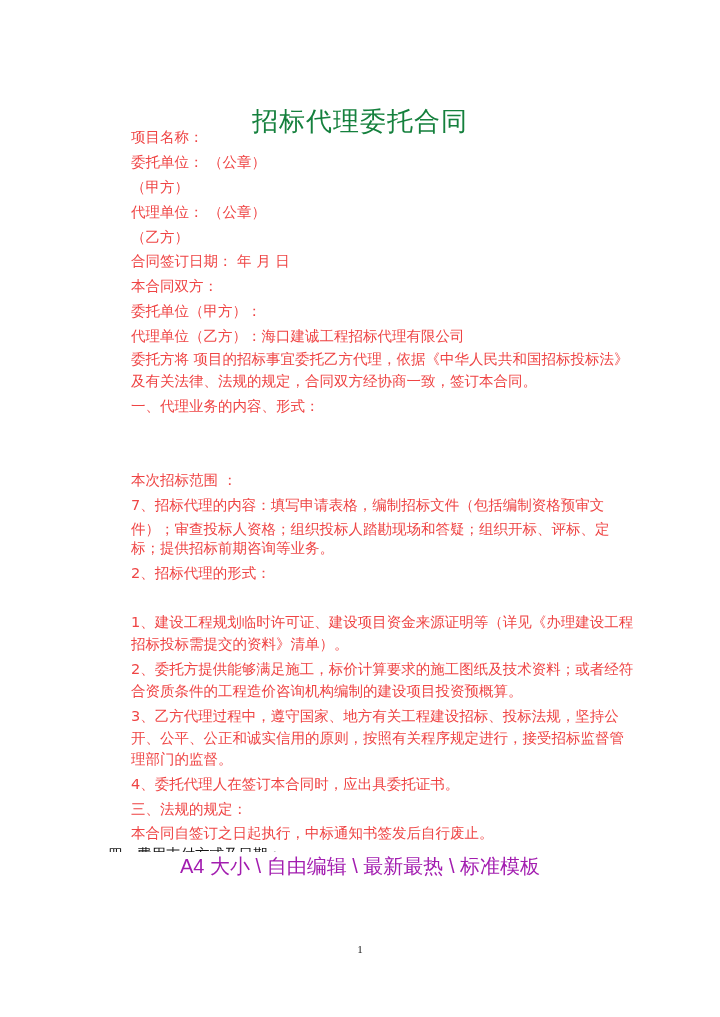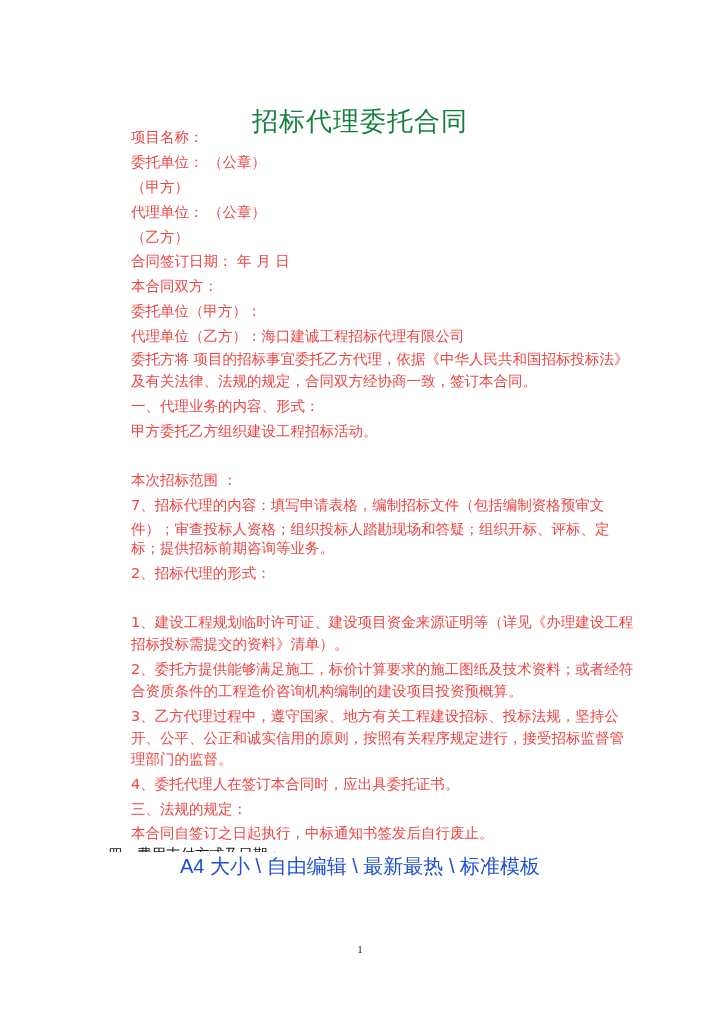--- a/index.html
+++ b/index.html
@@ -59,21 +59,21 @@
     }
     .banner {
       position: absolute;
       left: 0;
       width: 720px;
       top: 852px;
       text-align: center;
       font-family: "Liberation Sans", "DejaVu Sans", sans-serif;
       font-size: 20px;
       line-height: 28px;
-      color: #1d4ed8;
+      color: #a21caf;
       background: #ffffff;
     }
     .page-number {
       position: absolute;
       left: 0;
       width: 720px;
       top: 942px;
       text-align: center;
       font-family: "Liberation Serif", "DejaVu Serif", serif;
       font-size: 11px;
@@ -92,21 +92,20 @@
   <div class="line" style="top:176px">（甲方）</div>
   <div class="line" style="top:201px">代理单位：  （公章）</div>
   <div class="line" style="top:226px">（乙方）</div>
   <div class="line" style="top:250px">合同签订日期：  年  月  日</div>
   <div class="line" style="top:275px">本合同双方：</div>
   <div class="line" style="top:300px">委托单位（甲方）：</div>
   <div class="line" style="top:325px">代理单位（乙方）：海口建诚工程招标代理有限公司</div>
   <div class="line" style="top:348px">委托方将 项目的招标事宜委托乙方代理，依据《中华人民共和国招标投标法》</div>
   <div class="line" style="top:370px">及有关法律、法规的规定，合同双方经协商一致，签订本合同。</div>
   <div class="line" style="top:395px">一、代理业务的内容、形式：</div>
-  <div class="line" style="top:420px">甲方委托乙方组织建设工程招标活动。</div>
   <div class="line" style="top:469px">本次招标范围 ：</div>
   <div class="line" style="top:494px">7、招标代理的内容：填写申请表格，编制招标文件（包括编制资格预审文</div>
   <div class="line" style="top:518px">件）；审查投标人资格；组织投标人踏勘现场和答疑；组织开标、评标、定</div>
   <div class="line" style="top:537px">标；提供招标前期咨询等业务。</div>
   <div class="line" style="top:562px">2、招标代理的形式：</div>
   <div class="line" style="top:611px">1、建设工程规划临时许可证、建设项目资金来源证明等（详见《办理建设工程</div>
   <div class="line" style="top:633px">招标投标需提交的资料》清单）。</div>
   <div class="line" style="top:658px">2、委托方提供能够满足施工，标价计算要求的施工图纸及技术资料；或者经符</div>
   <div class="line" style="top:680px">合资质条件的工程造价咨询机构编制的建设项目投资预概算。</div>
   <div class="line" style="top:705px">3、乙方代理过程中，遵守国家、地方有关工程建设招标、投标法规，坚持公</div>

